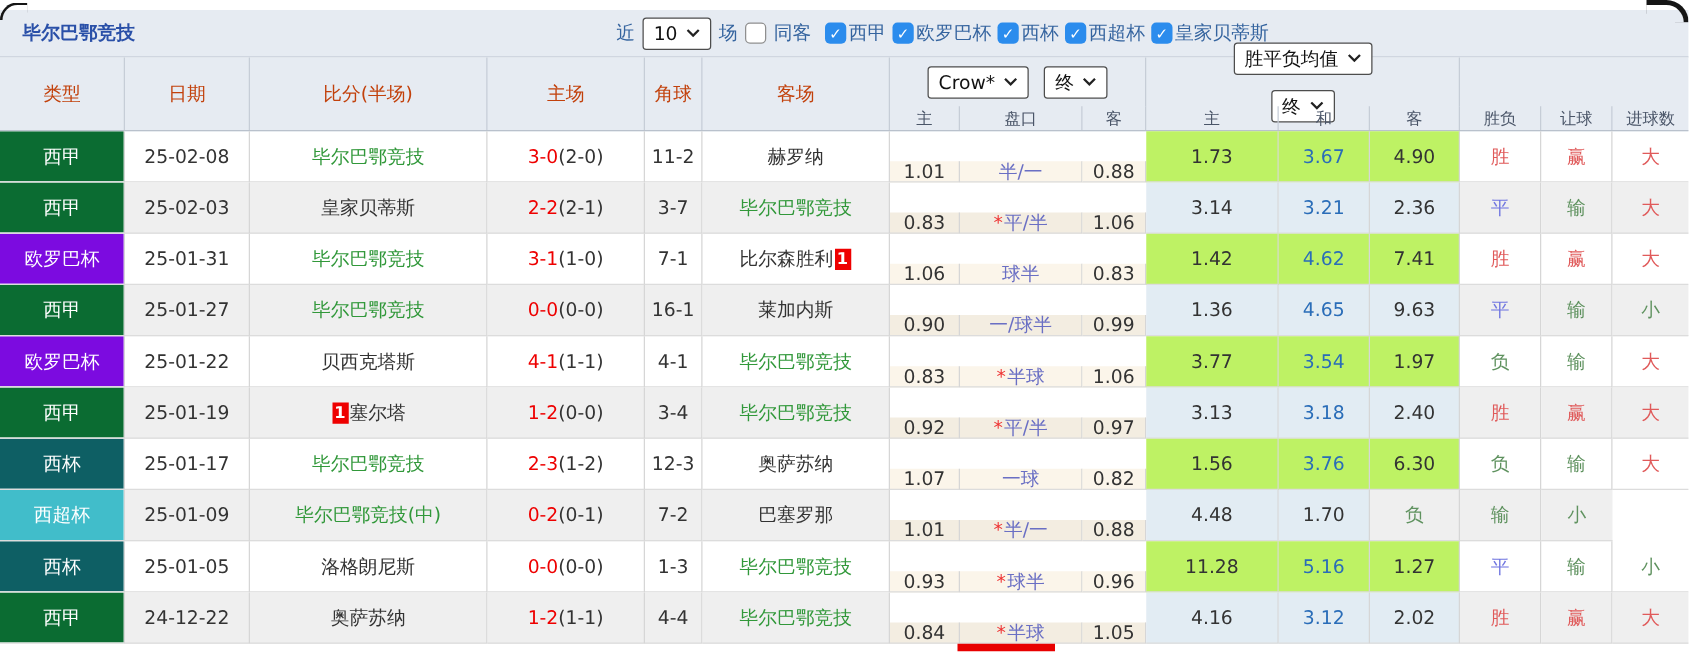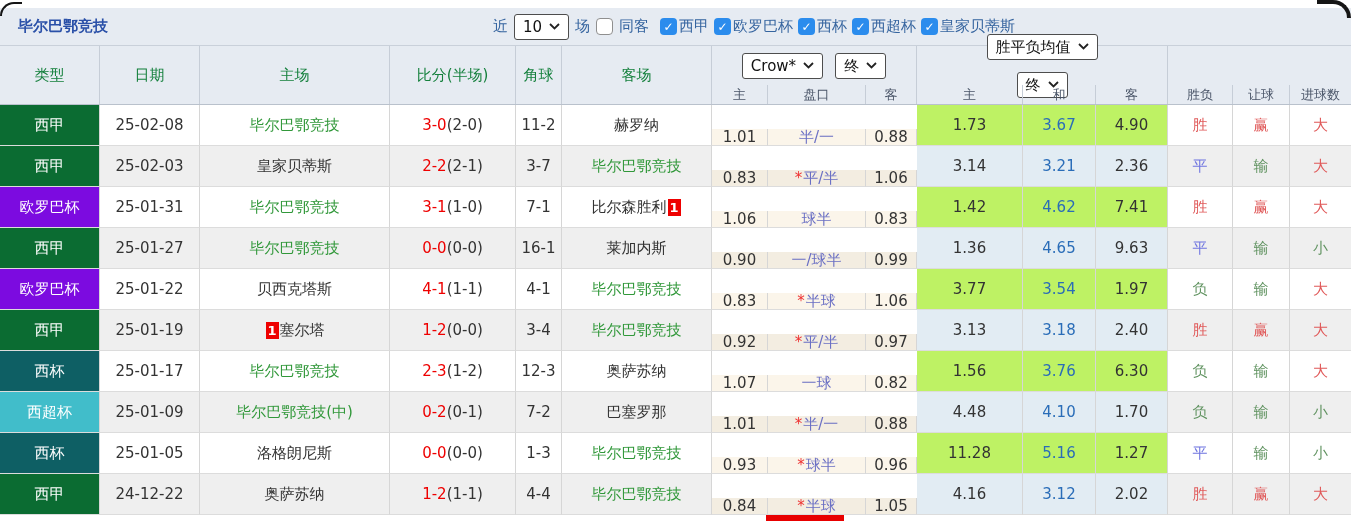--- a/index.html
+++ b/index.html
@@ -31,21 +31,21 @@
     align-items:center; justify-content:center; flex:0 0 auto; cursor:pointer; }
   .cb.on { background:#2b8ced; }
   .cb.on::after { content:"✓"; color:#fff; font-size:12px; font-weight:bold; line-height:1; }
   .cb.off { background:#fff; border:1px solid #8f8f8f; }
   .league { display:inline-flex; align-items:center; gap:2px; margin-left:5px; }
 
   
   .thead { display:grid; grid-template-columns:var(--cols);
     grid-template-rows:39px 19px; background:#e6ebf2; border-bottom:1px solid #b9c1cc; }
   .th-left { grid-row:1/3; display:flex; align-items:center; justify-content:center;
-    color:#15803d; font-size:15px; border-right:1px solid #c6cdd7; }
+    color:#c2410c; font-size:15px; border-right:1px solid #c6cdd7; }
   .th-group { grid-row:1; display:flex; align-items:center; justify-content:center;
     gap:12px; border-right:1px solid #c6cdd7; }
   .th-sub { grid-row:2; display:flex; align-items:center; justify-content:center;
     font-size:13px; color:#4a5568; border-right:1px solid #c6cdd7; }
 
   
   .row { display:grid; grid-template-columns:var(--cols); height:41px; }
   .cell { display:flex; align-items:center; justify-content:center;
     border-right:1px solid #d6d6d6; border-bottom:1px solid #dcdcdc;
     font-size:15px; color:#333; overflow:hidden; white-space:nowrap; }
@@ -117,22 +117,22 @@
             <span class="cb on"></span>
             <span>皇家贝蒂斯</span>
           </span>
         </span>
     </div>
   </div>
 
   <div class="thead">
     <div class="th-left">类型</div>
     <div class="th-left">日期</div>
+    <div class="th-left">比分(半场)</div>
     <div class="th-left">主场</div>
-    <div class="th-left">比分(半场)</div>
     <div class="th-left">角球</div>
     <div class="th-left">客场</div>
 
     <div class="th-group" style="grid-column:7/10;">
       <span class="sel">
         <span>Crow*</span>
         <svg width="11" height="7" viewBox="0 0 11 7">
             <path d="M1 1l4.5 4.5L10 1" stroke="#222" stroke-width="1.8" fill="none"></path>
           </svg>
       </span>
@@ -443,23 +443,20 @@
         <div class="cell plain">
           <span>巴塞罗那</span>
         </div>
         <div class="cell c-crow">1.01</div>
         <div class="cell c-crow">
           <span class="star">*</span>
           <span class="hand">半/一</span>
         </div>
         <div class="cell c-crow">0.88</div>
         <div class="cell c-avg">4.48</div>
-        <div class="cell c-avg">
-          <span class="draw-odds">4.10</span>
-        </div>
         <div class="cell c-avg">1.70</div>
         <div class="cell plain">
           <span class="tone-green">负</span>
         </div>
         <div class="cell plain">
           <span class="tone-green">输</span>
         </div>
         <div class="cell plain" style="border-right: none;">
           <span class="tone-green">小</span>
         </div>

